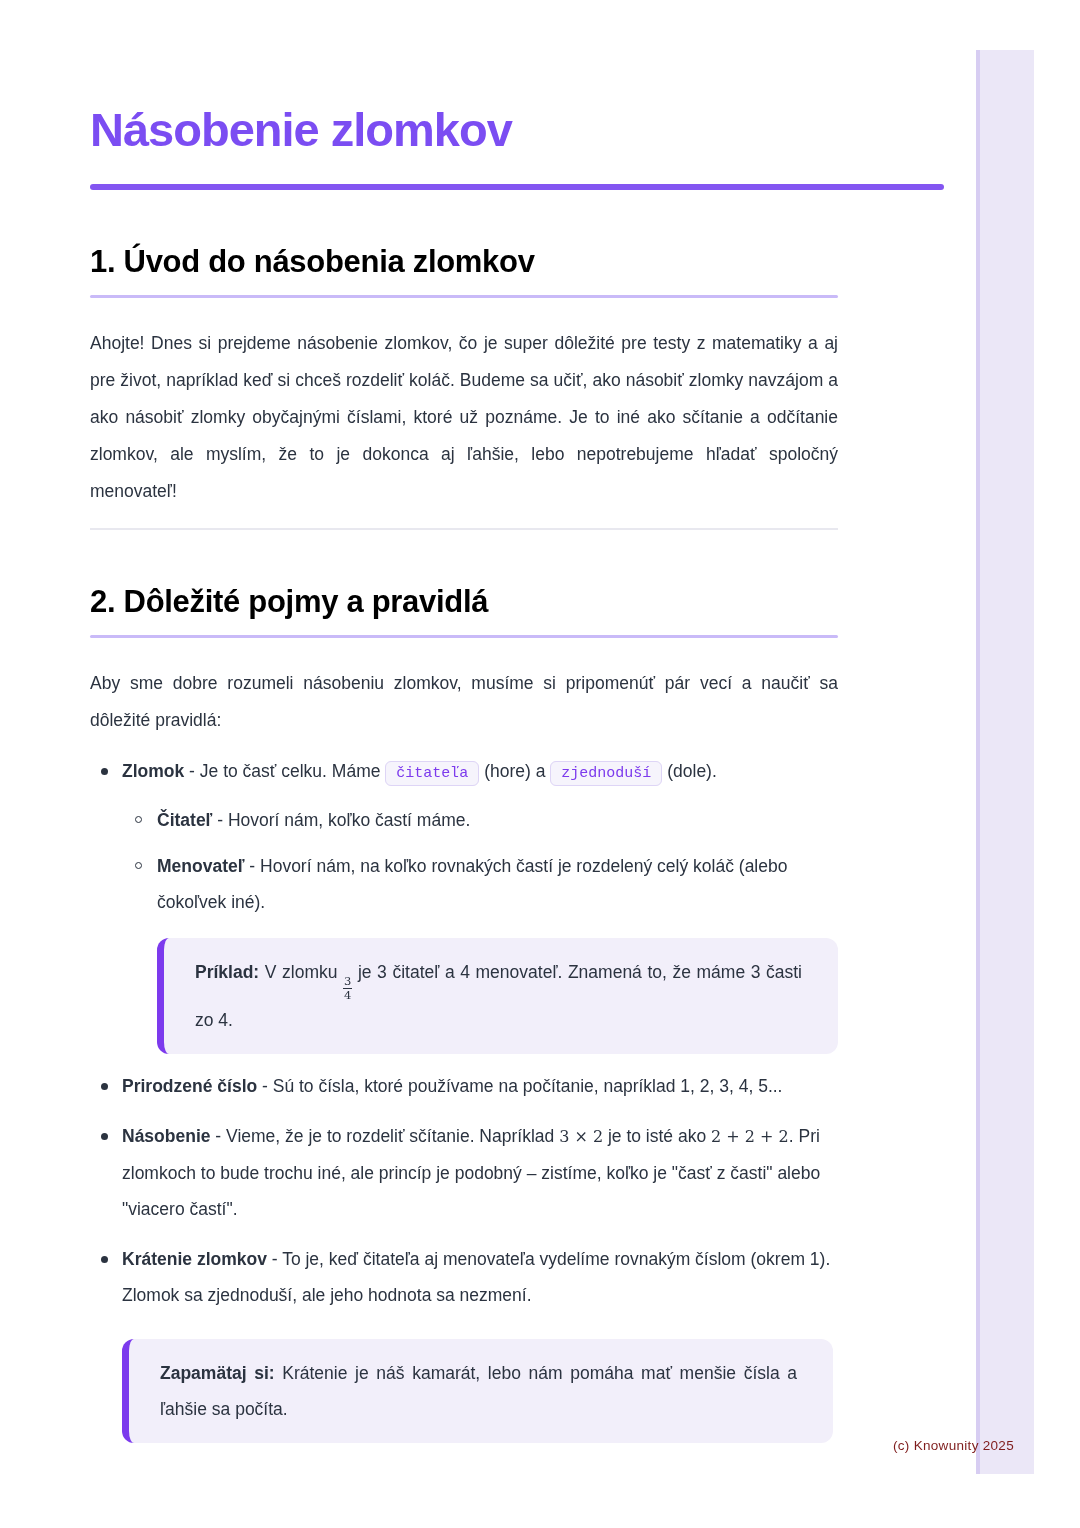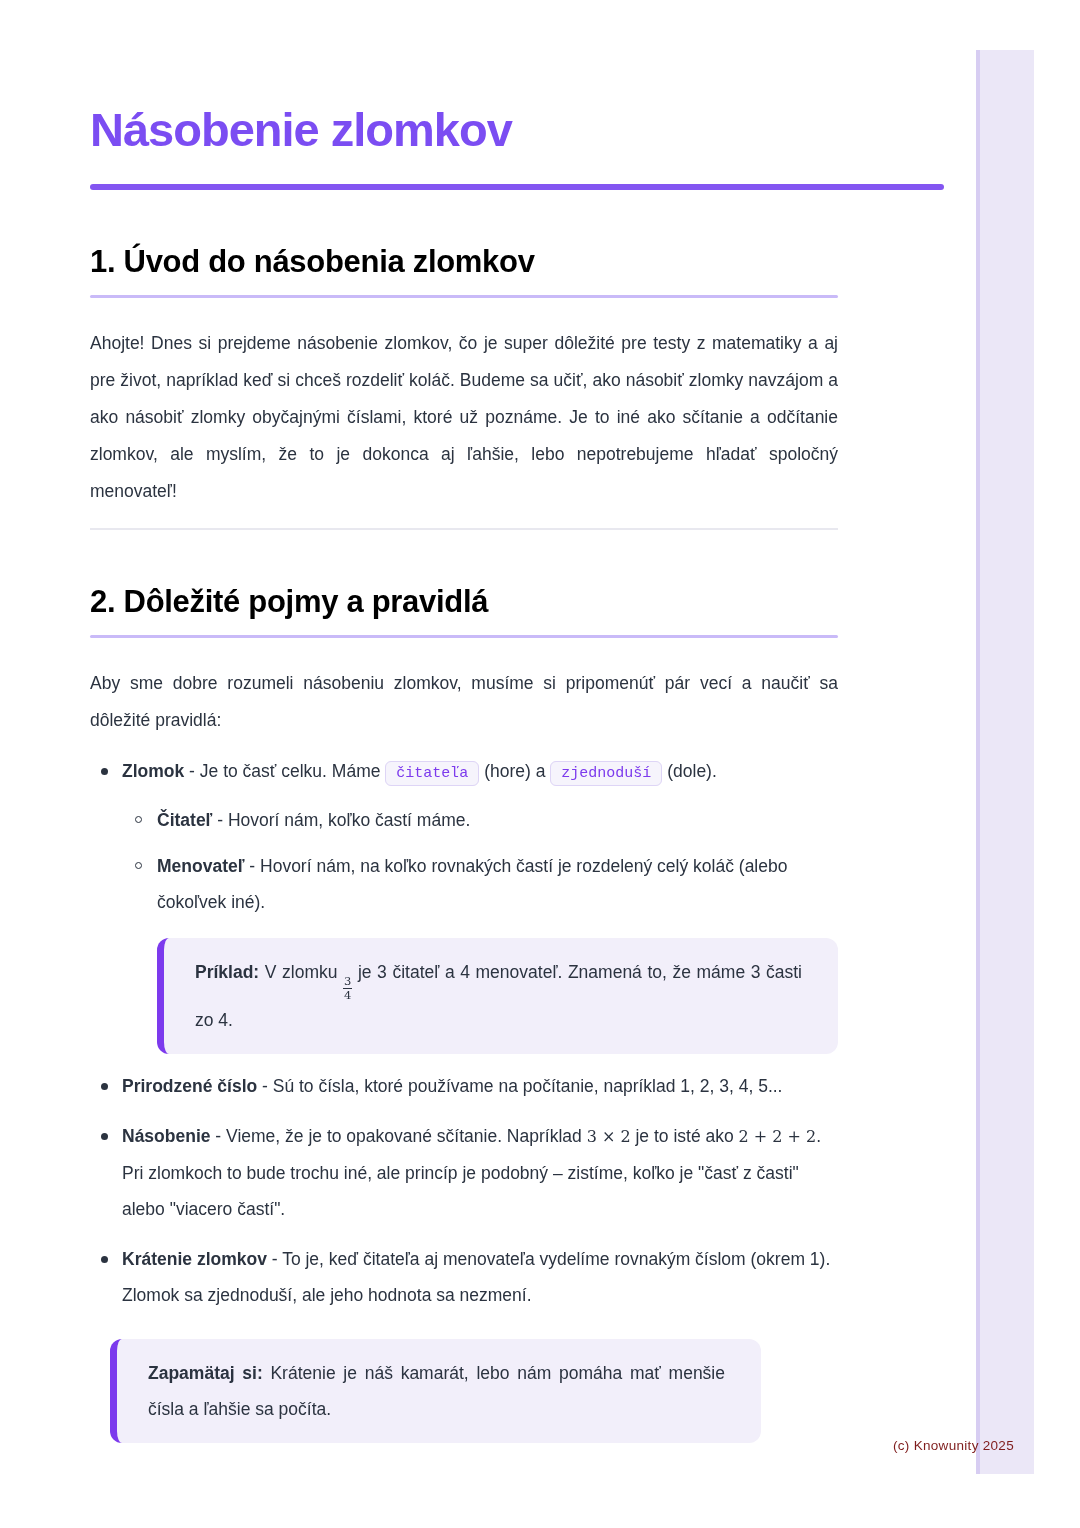--- a/index.html
+++ b/index.html
@@ -126,21 +126,21 @@
   .callout {
     background: #f2effa;
     border-left: 7px solid #7c3aed;
     border-radius: 12px;
     padding: 16px 36px 16px 31px;
     font-size: 17.5px;
     line-height: 36px;
     text-align: justify;
   }
   .callout-example { margin: 18px 0 6px 35px; }
-  .callout-note { margin: 26px 0 0 20px; width: 651px; }
+  .callout-note { margin: 26px 0 0 32px; width: 711px; }
 
   .frac {
     display: inline-flex;
     flex-direction: column;
     align-items: center;
     vertical-align: -7px;
     font-family: "DejaVu Serif", serif;
     font-size: 11.5px;
     line-height: 1.12;
   }
@@ -192,21 +192,21 @@
         </div>
       </li>
 
       <li>
         <span class="dot"></span>
         <div class="li-text"><b class="term">Prirodzené číslo</b><span> - Sú to čísla, ktoré používame na počítanie, napríklad 1, 2, 3, 4, 5...</span></div>
       </li>
 
       <li>
         <span class="dot"></span>
-        <div class="li-text"><b class="term">Násobenie</b><span> - Vieme, že je to opakované sčítanie. Napríklad </span><span class="math">3 × 2</span><span> je to isté ako </span><span class="math">2 + 2 + 2</span><span>. Pri zlomkoch to bude trochu iné, ale princíp je podobný – zistíme, koľko je "časť z časti" alebo "viacero častí".</span></div>
+        <div class="li-text"><b class="term">Násobenie</b><span> - Vieme, že je to rozdeliť sčítanie. Napríklad </span><span class="math">3 × 2</span><span> je to isté ako </span><span class="math">2 + 2 + 2</span><span>. Pri zlomkoch to bude trochu iné, ale princíp je podobný – zistíme, koľko je "časť z časti" alebo "viacero častí".</span></div>
       </li>
 
       <li>
         <span class="dot"></span>
         <div class="li-text"><b class="term">Krátenie zlomkov</b><span> - To je, keď čitateľa aj menovateľa vydelíme rovnakým číslom (okrem 1). Zlomok sa zjednoduší, ale jeho hodnota sa nezmení.</span></div>
       </li>
 
     </ul>
 
     <div class="callout callout-note"><b class="term">Zapamätaj si:</b><span> Krátenie je náš kamarát, lebo nám pomáha mať menšie čísla a ľahšie sa počíta.</span></div>

